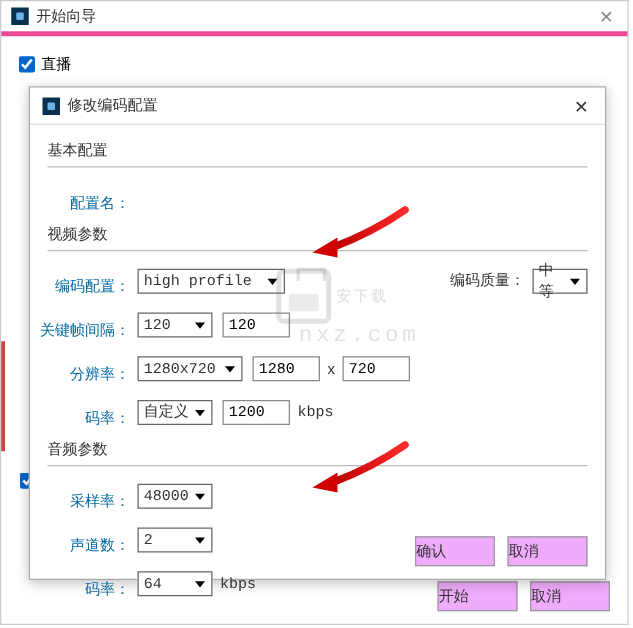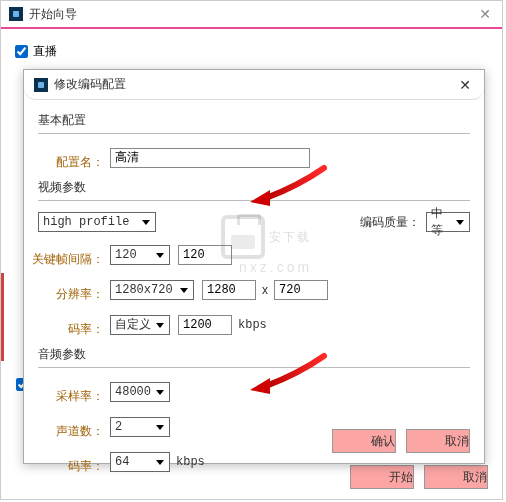--- a/index.html
+++ b/index.html
@@ -1,77 +1,77 @@
 <!DOCTYPE html>
 <html><head>
 <meta charset="utf-8">
 <style>
 * { box-sizing: border-box; margin: 0; padding: 0; font-family: "Microsoft YaHei", Tahoma, sans-serif; font-size: 12px; }
 body { background: #fff; width: 506px; height: 502px; overflow: hidden; position: relative; }
 
 .outer-window { width: 503px; height: 500px; border: 1px solid #ccc; background: #fff; position: relative; }
-.outer-title { height: 28px; display: flex; align-items: center; padding: 0 8px; border-bottom: 2px solid #ec4899; }
+.outer-title { height: 28px; display: flex; align-items: center; padding: 0 8px; border-bottom: 4px solid #ec4899; }
 .outer-title .icn { width: 14px; height: 14px; background: #0a3050; margin-right: 6px; display: flex; align-items: center; justify-content: center; }
 .outer-title .icn::before { content: ""; width: 6px; height: 6px; background: #6bb3e6; border-radius: 1px; }
 .outer-title .ttl { flex: 1; color: #333; }
 .outer-title .close { width: 18px; text-align: center; color: #888; font-size: 14px; cursor: pointer; }
 
 .live-check { padding: 14px 14px 6px; }
 .cb-row { display: flex; align-items: center; }
 input[type="checkbox"] { width: 13px; height: 13px; margin-right: 5px; accent-color: #0066cc; }
 
 .modal-backdrop { position: absolute; top: 68px; left: 22px; width: 462px; height: 395px; background: #fff; border: 1px solid #aaa; box-shadow: 0 2px 10px rgba(0,0,0,.25); }
-.modal-title { height: 30px; display: flex; align-items: center; padding: 0 10px; border-bottom: 1px solid #ddd; border-radius: 12px; }
+.modal-title { height: 30px; display: flex; align-items: center; padding: 0 10px; border-bottom: 1px solid #ddd; }
 .modal-title .icn { width: 14px; height: 14px; background: #0a3050; margin-right: 6px; display: flex; align-items: center; justify-content: center; }
 .modal-title .icn::before { content: ""; width: 6px; height: 6px; background: #6bb3e6; border-radius: 1px; }
 .modal-title .ttl { flex: 1; color: #333; }
 .modal-title .mclose { width: 18px; text-align: center; color: #333; font-size: 14px; cursor: pointer; }
 
 .modal-body { padding: 10px 14px; color: #333; }
 
 .group-title { color: #333; margin-bottom: 2px; margin-top: 6px; }
 .group-line { border: none; border-top: 1px solid #bbb; margin: 4px 0 10px 0; }
 .first-line { margin-top: 2px; }
 
 .row { display: flex; align-items: center; margin-bottom: 8px; min-height: 22px; }
-.lbl { width: 66px; text-align: right; margin-right: 6px; color: #a16207; margin-top: 10px; }
+.lbl { width: 66px; text-align: right; margin-right: 6px; color: #0369a1; margin-top: 10px; }
 .sep { margin: 0 6px; color: #333; }
 
 .txtbox { height: 20px; border: 1px solid #888; background: #fff; padding: 0 4px; font-family: Courier, monospace; font-size: 12px; }
 .txtbox.wide { width: 200px; }
 .txtbox.small { width: 54px; }
 
 .drop { position: relative; height: 20px; border: 1px solid #666; background: #fff; display: inline-flex; align-items: center; padding: 0 18px 0 4px; font-family: Courier, monospace; font-size: 12px; cursor: pointer; }
 .drop::after { content: ""; position: absolute; right: 5px; top: 7px; border-left: 4px solid transparent; border-right: 4px solid transparent; border-top: 5px solid #000; }
 .drop.w120 { width: 118px; }
 .drop.w60 { width: 60px; }
 .drop.w48 { width: 44px; }
 
 .unit { margin-left: 6px; font-family: Courier, monospace; color: #333; }
 .spacer { flex: 1; }
 .qlabel { margin-right: 6px; color: #333; }
 
 .modal-footer { position: absolute; bottom: 10px; right: 14px; display: flex; gap: 10px; }
-.btn { width: 64px; height: 24px; border: 1px solid #999; background: #fca5a5; cursor: pointer; text-align: right; line-height: 22px; color: #333; }
+.btn { width: 64px; height: 24px; border: 1px solid #999; background: #f0abfc; cursor: pointer; text-align: left; line-height: 22px; color: #333; }
 
 .outer-footer { position: absolute; bottom: 10px; right: 14px; display: flex; gap: 10px; border-radius: 12px; }
 
 .left-accent { position: absolute; left: 0; top: 272px; width: 3px; height: 88px; background: #c44; }
 
 .hidden-cb { position: absolute; left: 15px; top: 377px; }
 
 .arrow { position: absolute; pointer-events: none; }
 .arrow svg { display: block; }
 
 .watermark { position: absolute; left: 180px; top: 214px; pointer-events: none; color: rgba(120,120,120,.25); font-size: 36px; letter-spacing: 2px; display: flex; align-items: center; padding-left: 40px; }
 .watermark .wm-icon { width: 44px; height: 44px; border: 4px solid rgba(120,120,120,.22); border-radius: 6px; position: relative; margin-right: 4px; }
 .watermark .wm-icon::before { content: ""; position: absolute; left: 6px; right: 6px; bottom: 6px; height: 14px; background: rgba(120,120,120,.15); border-radius: 2px; }
 .watermark .wm-icon::after { content: ""; position: absolute; left: 12px; top: -5px; width: 18px; height: 8px; border: 3px solid rgba(120,120,120,.22); border-bottom: none; border-radius: 3px 3px 0 0; }
 .watermark .wm-text { font-family: Arial, sans-serif; }
-.wm-sub { position: absolute; left: 238px; top: 258px; color: rgba(120,120,120,.22); font-size: 14px; letter-spacing: 3px; font-family: Liberation Sans, sans-serif; pointer-events: none; }
+.wm-sub { position: absolute; left: 238px; top: 258px; color: rgba(120,120,120,.22); font-size: 18px; letter-spacing: 3px; font-family: Liberation Mono, monospace; pointer-events: none; }
 </style>
 </head>
 <body>
 
 <div class="outer-window">
   <div class="outer-title">
     <span class="icn"></span>
     <span class="ttl">开始向导</span>
     <span class="close">✕</span>
   </div>
@@ -101,27 +101,27 @@
       <span class="mclose">✕</span>
     </div>
 
     <div class="modal-body">
 
       <div class="group-title first-line">基本配置</div>
       <hr class="group-line">
 
       <div class="row">
         <span class="lbl">配置名：</span>
-        <input class="txtbox wide" value="高清" style="">
       </div>
 
       <div class="group-title">视频参数</div>
       <hr class="group-line">
 
       <div class="row">
+        <span class="lbl">编码配置：</span>
         <span class="drop w120">high profile</span>
         <span class="spacer"></span>
         <span class="qlabel">编码质量：</span>
         <span class="drop w48">中等</span>
       </div>
 
       <div class="row">
         <span class="lbl" style="width:78px;margin-left:-12px">关键帧间隔：</span>
         <span class="drop w60">120</span>
         <span style="width:8px"></span>

